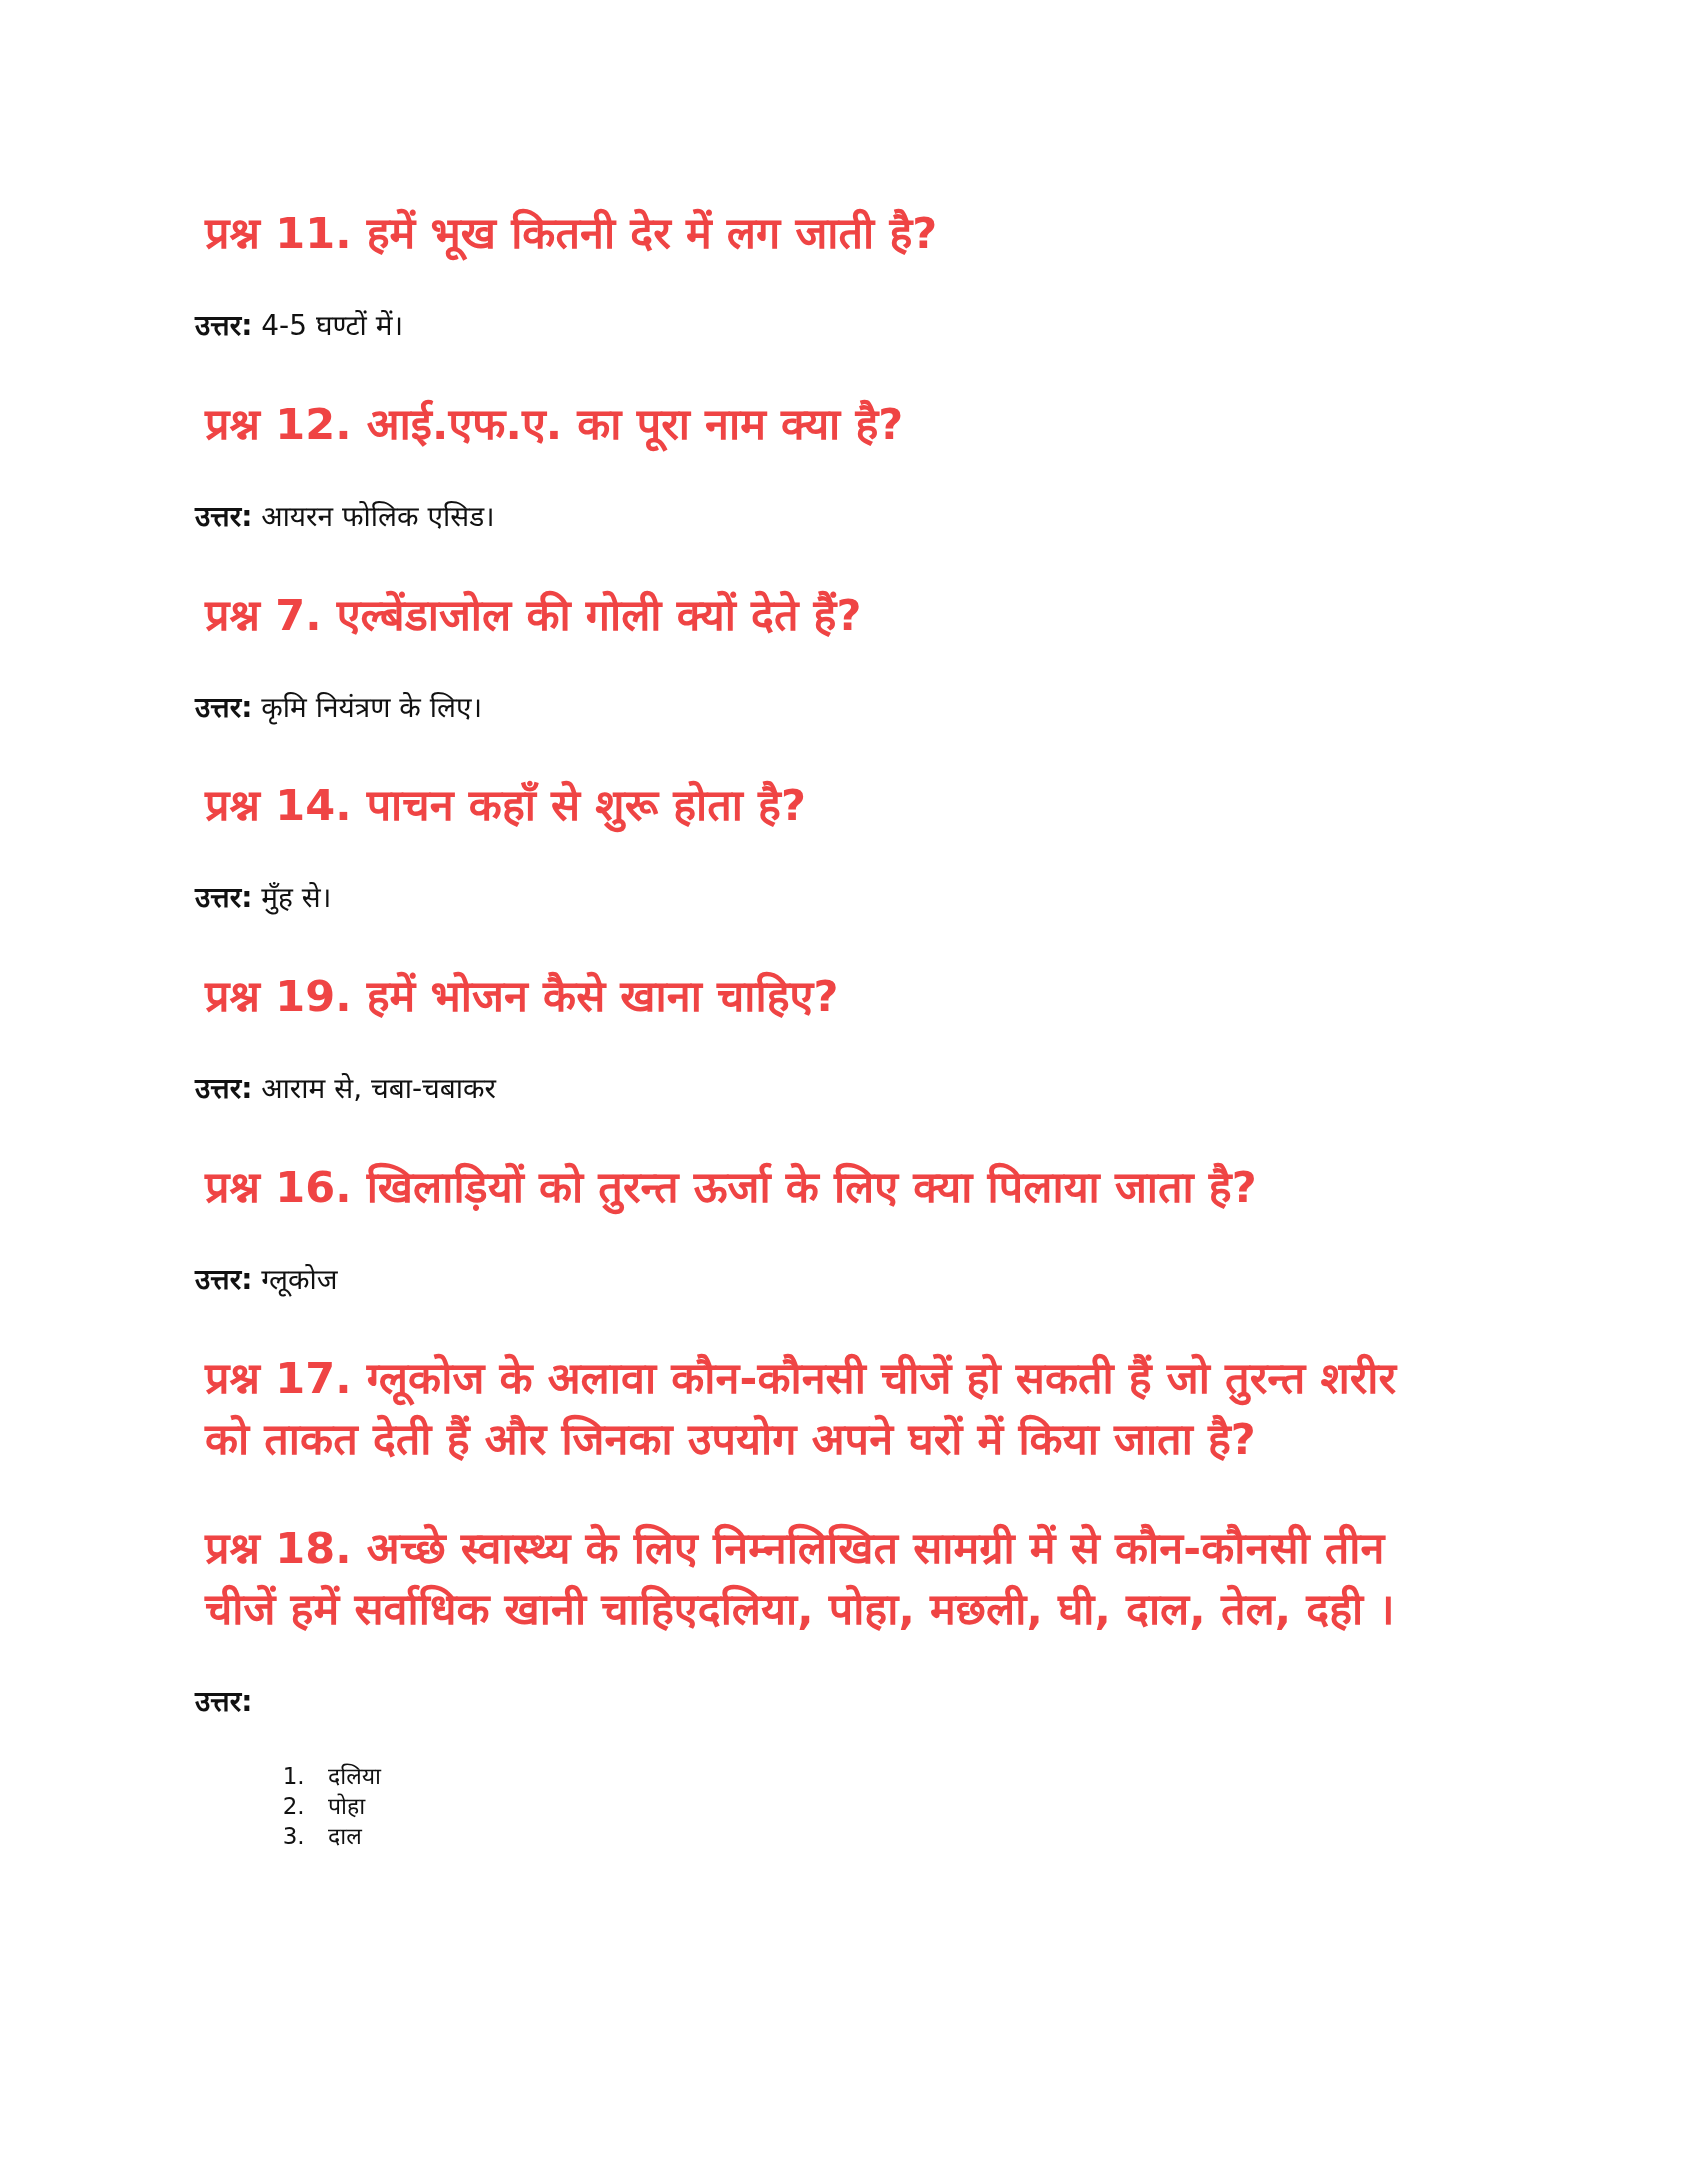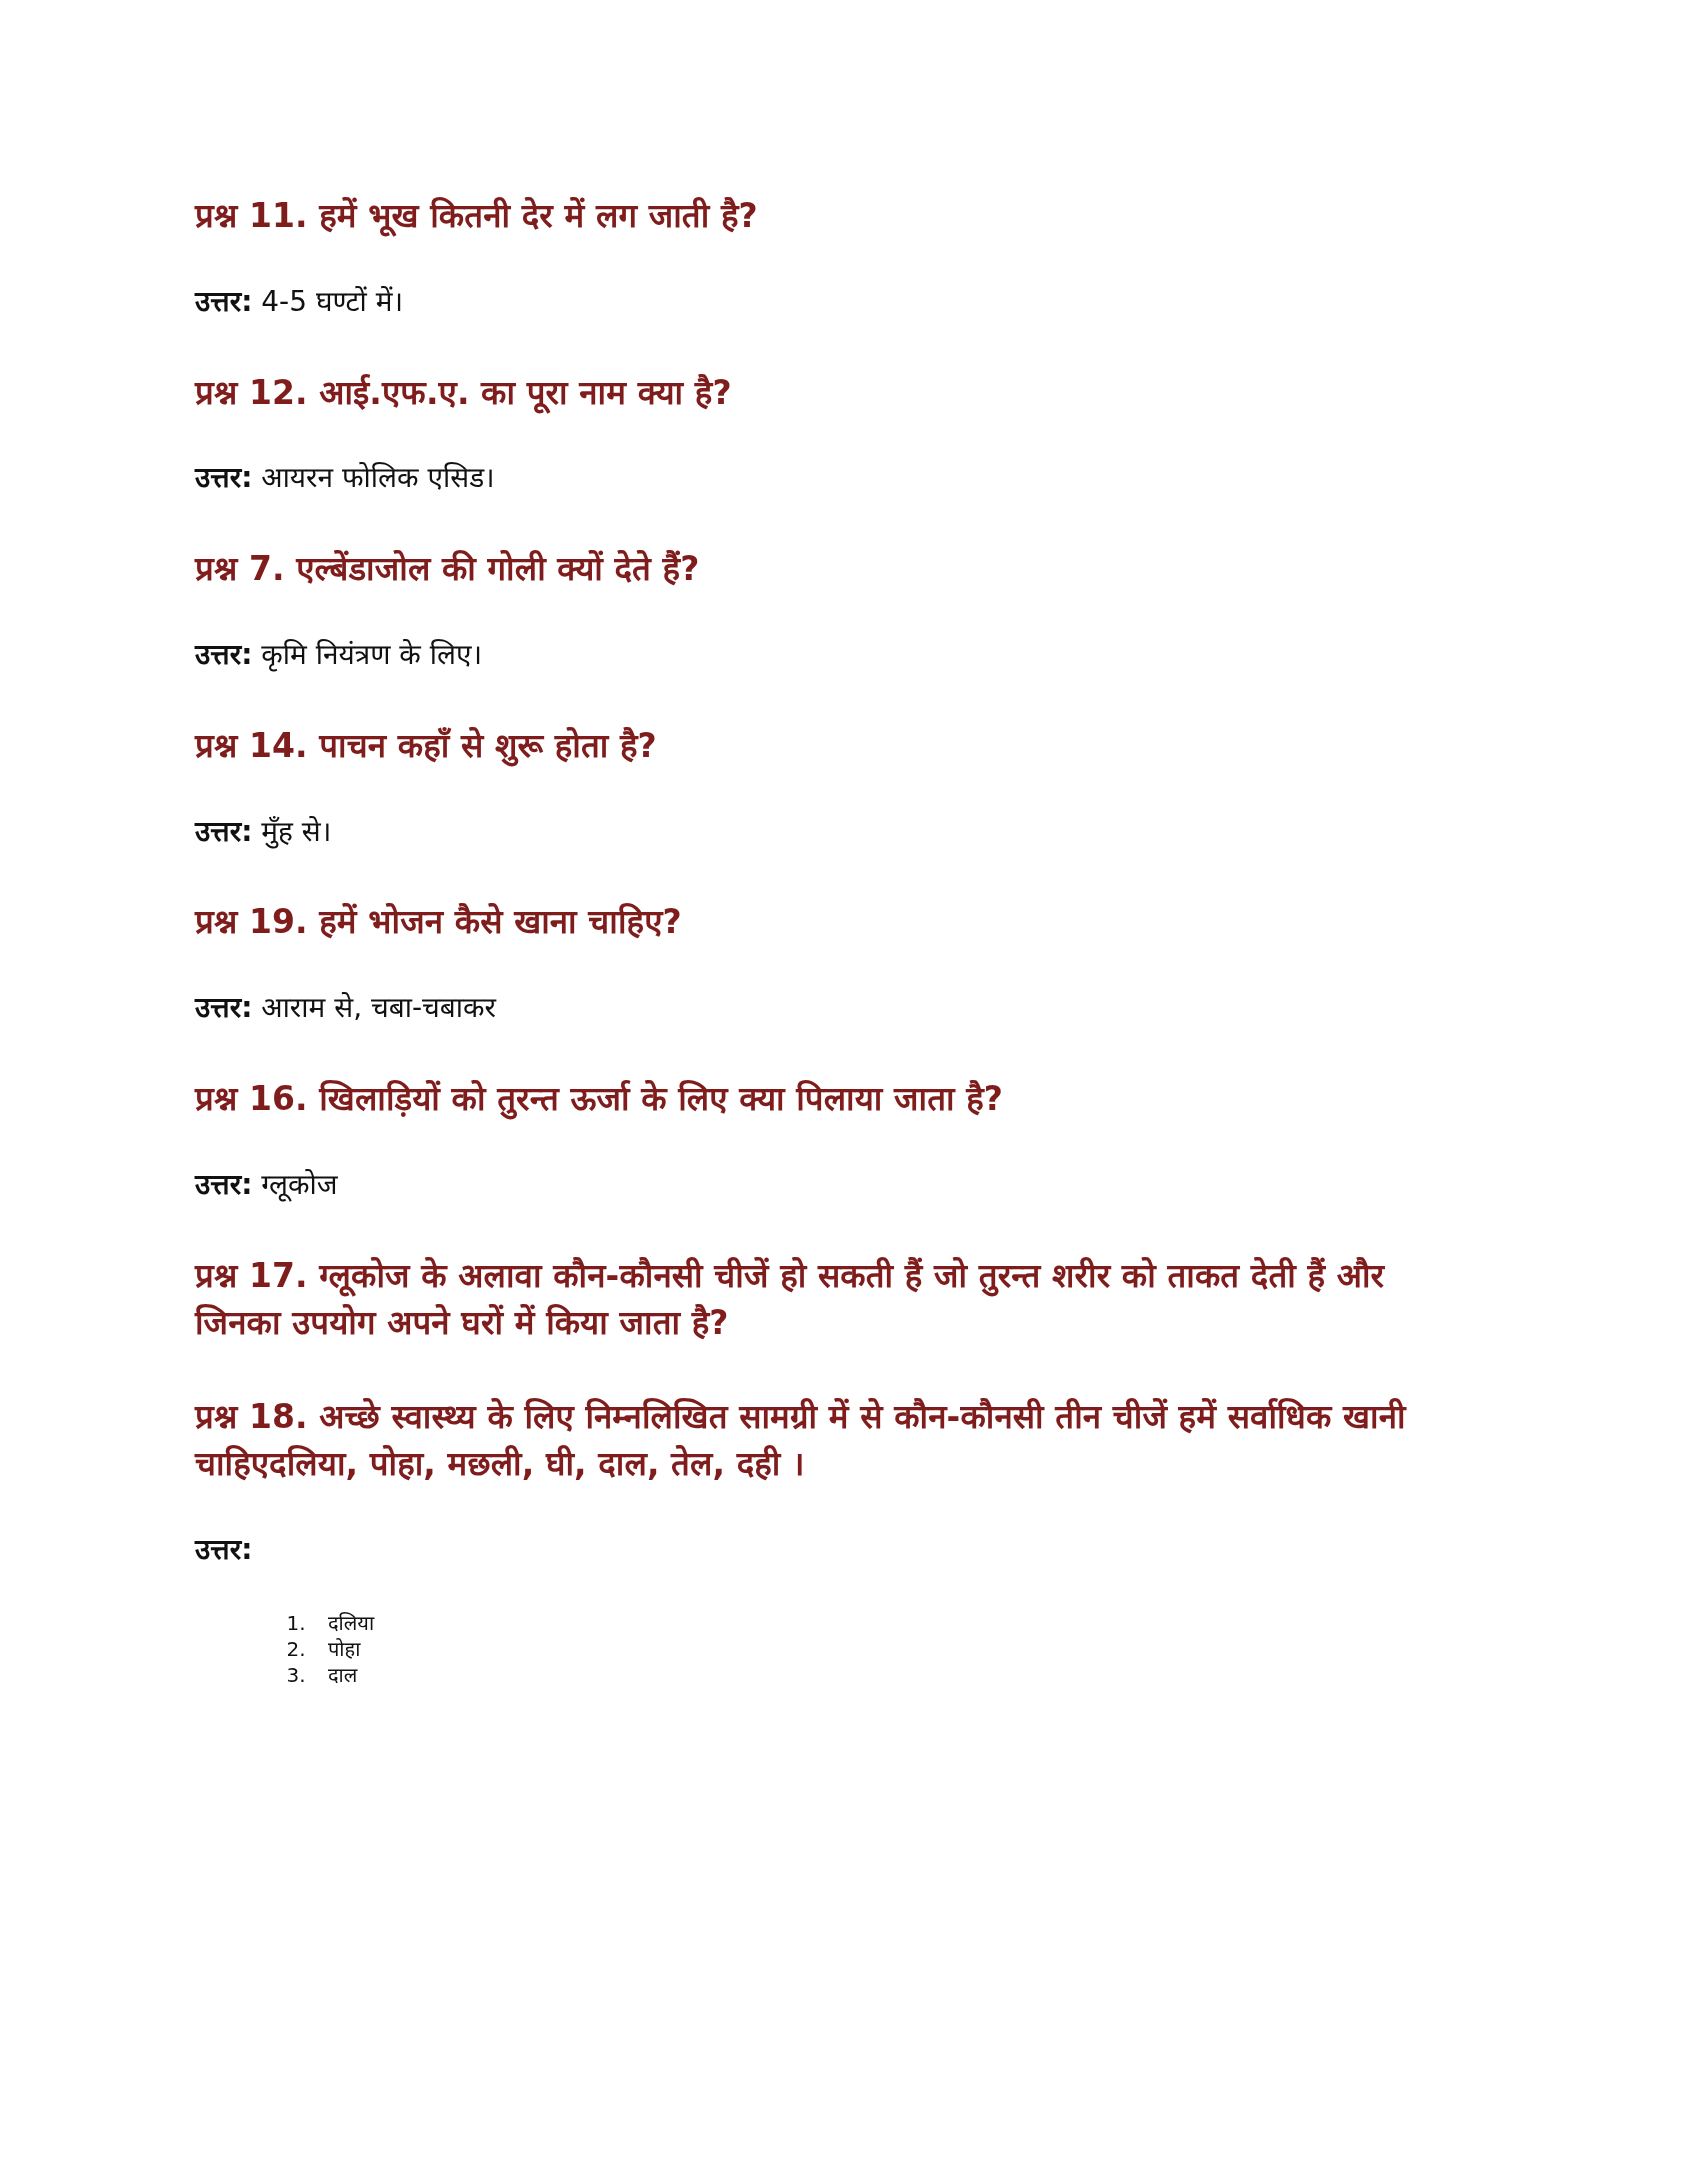--- a/index.html
+++ b/index.html
@@ -26,24 +26,24 @@
   .content {
     width: 1252px;
   }
   
   .qa-block {
     margin: 0 0 0 0;
   }
   .question {
     font-family: "DejaVu Sans", "Liberation Sans", sans-serif;
     font-weight: bold;
-    font-size: 33px;
+    font-size: 43px;
     line-height: 1.42;
-    color: #7f1d1d;
-    margin: 0;
+    color: #ef4444;
+    margin: 10px;
     letter-spacing: 0.1px;
   }
   .answer {
     font-family: "DejaVu Sans", "Liberation Sans", sans-serif;
     font-size: 28px;
     line-height: 1.42;
     color: #111111;
     margin: 42px 0 0 0;
     font-weight: normal;
   }
@@ -52,21 +52,21 @@
   }
   .answer .txt {
     font-weight: normal;
   }
   .qa-block + .qa-block {
     margin-top: 48px;
   }
   
   ol.answer-list {
     font-family: "DejaVu Sans", "Liberation Sans", sans-serif;
-    font-size: 20px;
+    font-size: 23px;
     line-height: 1.30;
     font-weight: normal;
     color: #111111;
     margin: 40px 0 0 0;
     padding-left: 117px;
     list-style-position: outside;
     list-style-type: decimal;
   }
   ol.answer-list li {
     padding-left: 16px;

